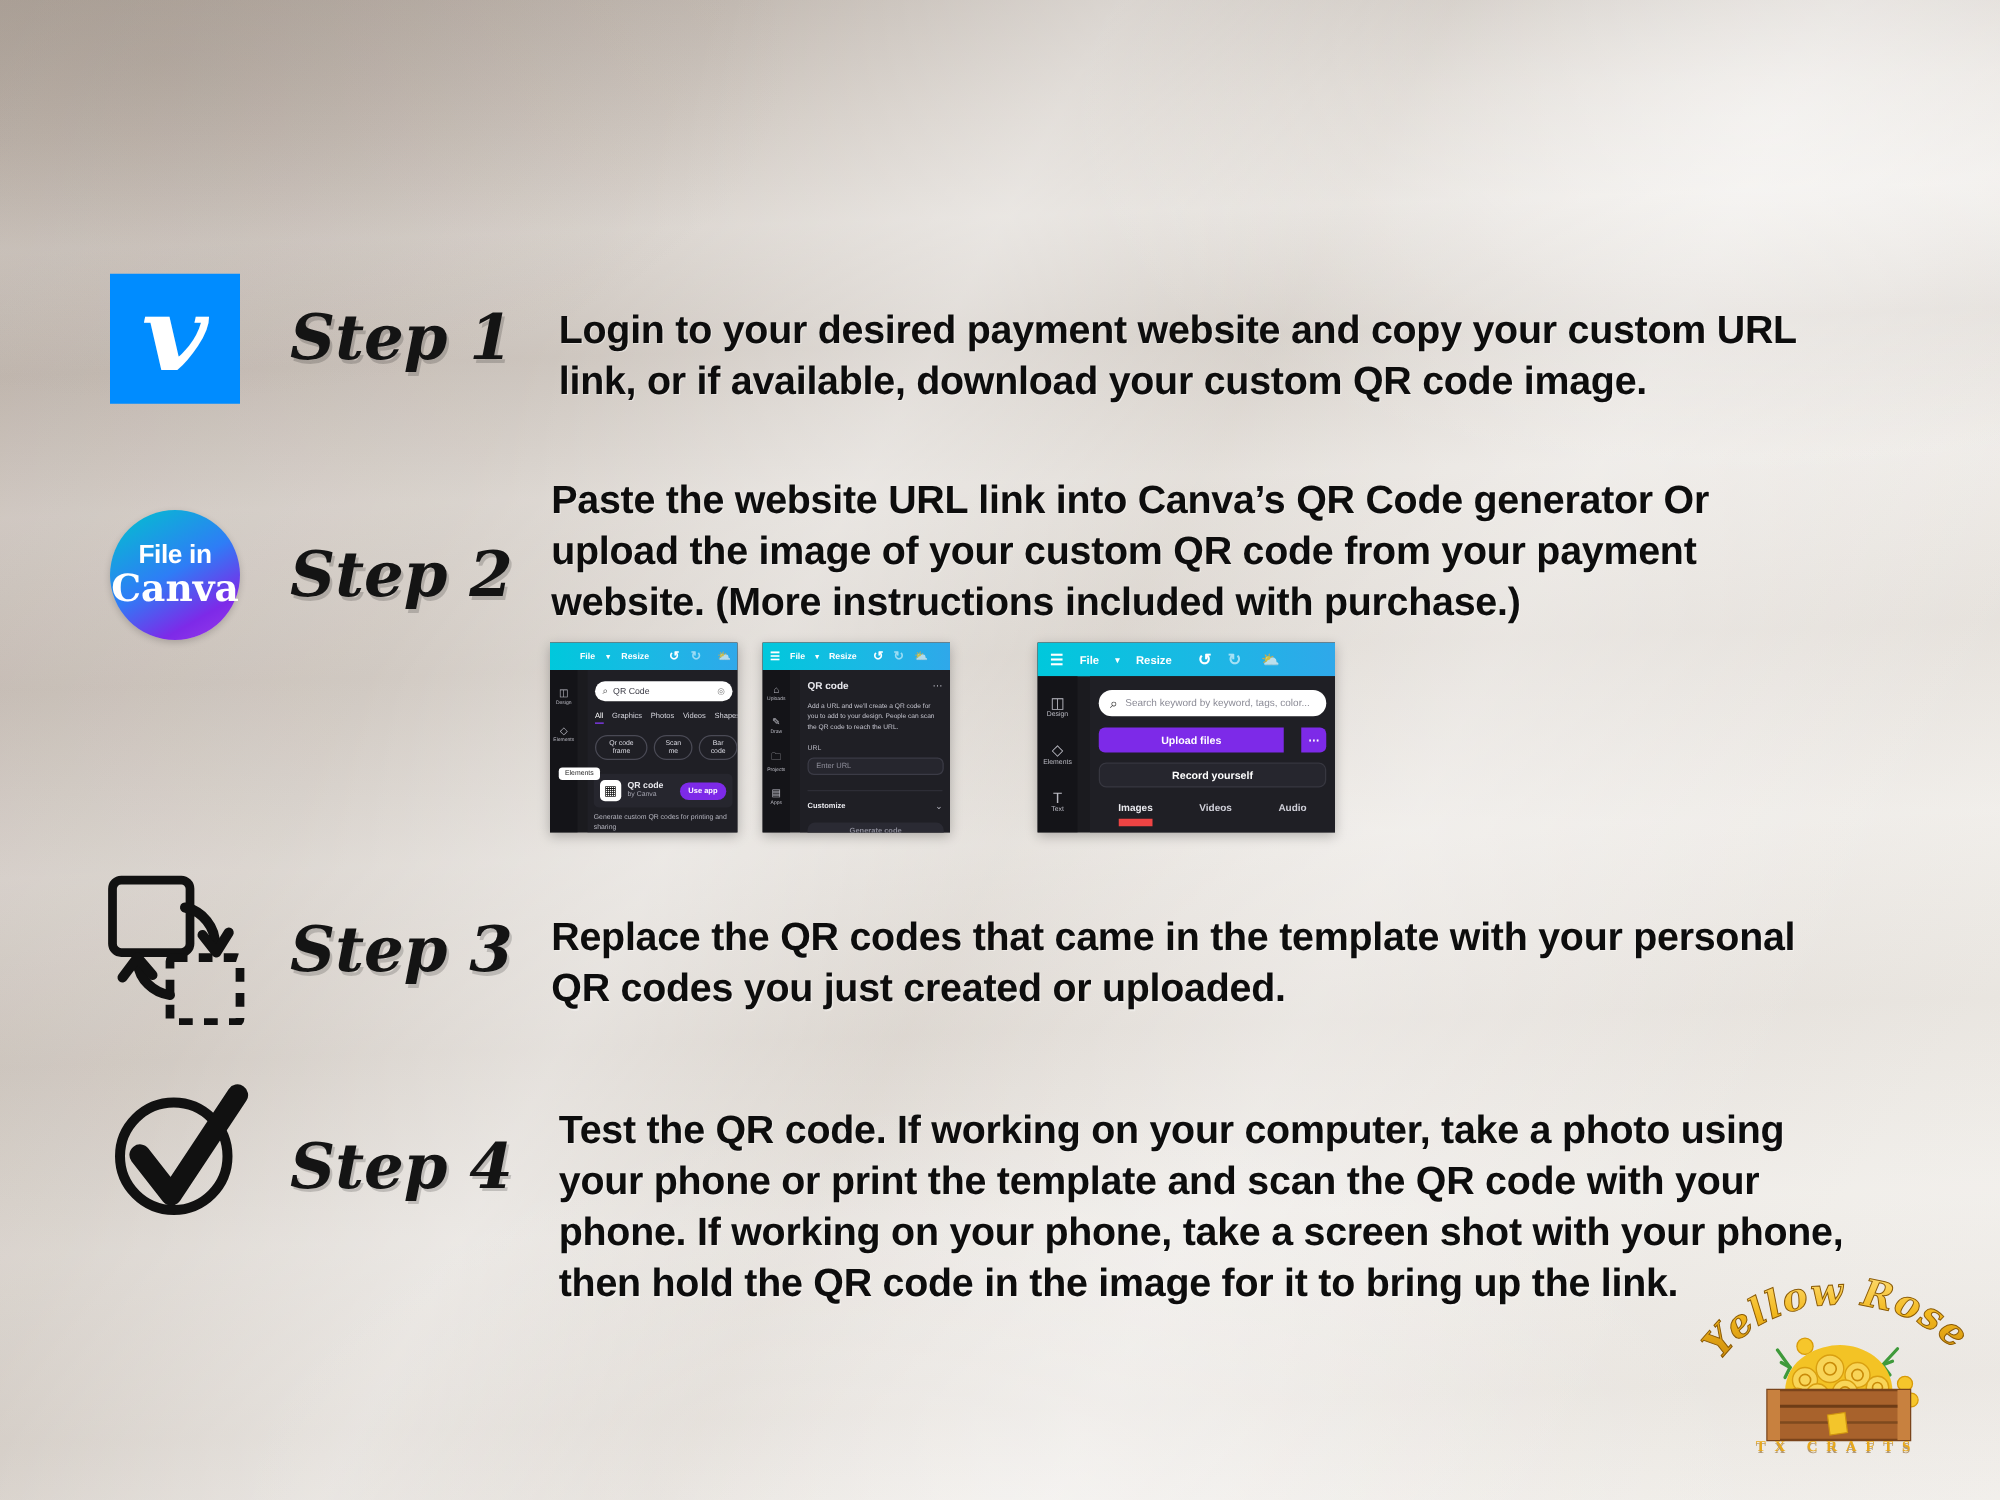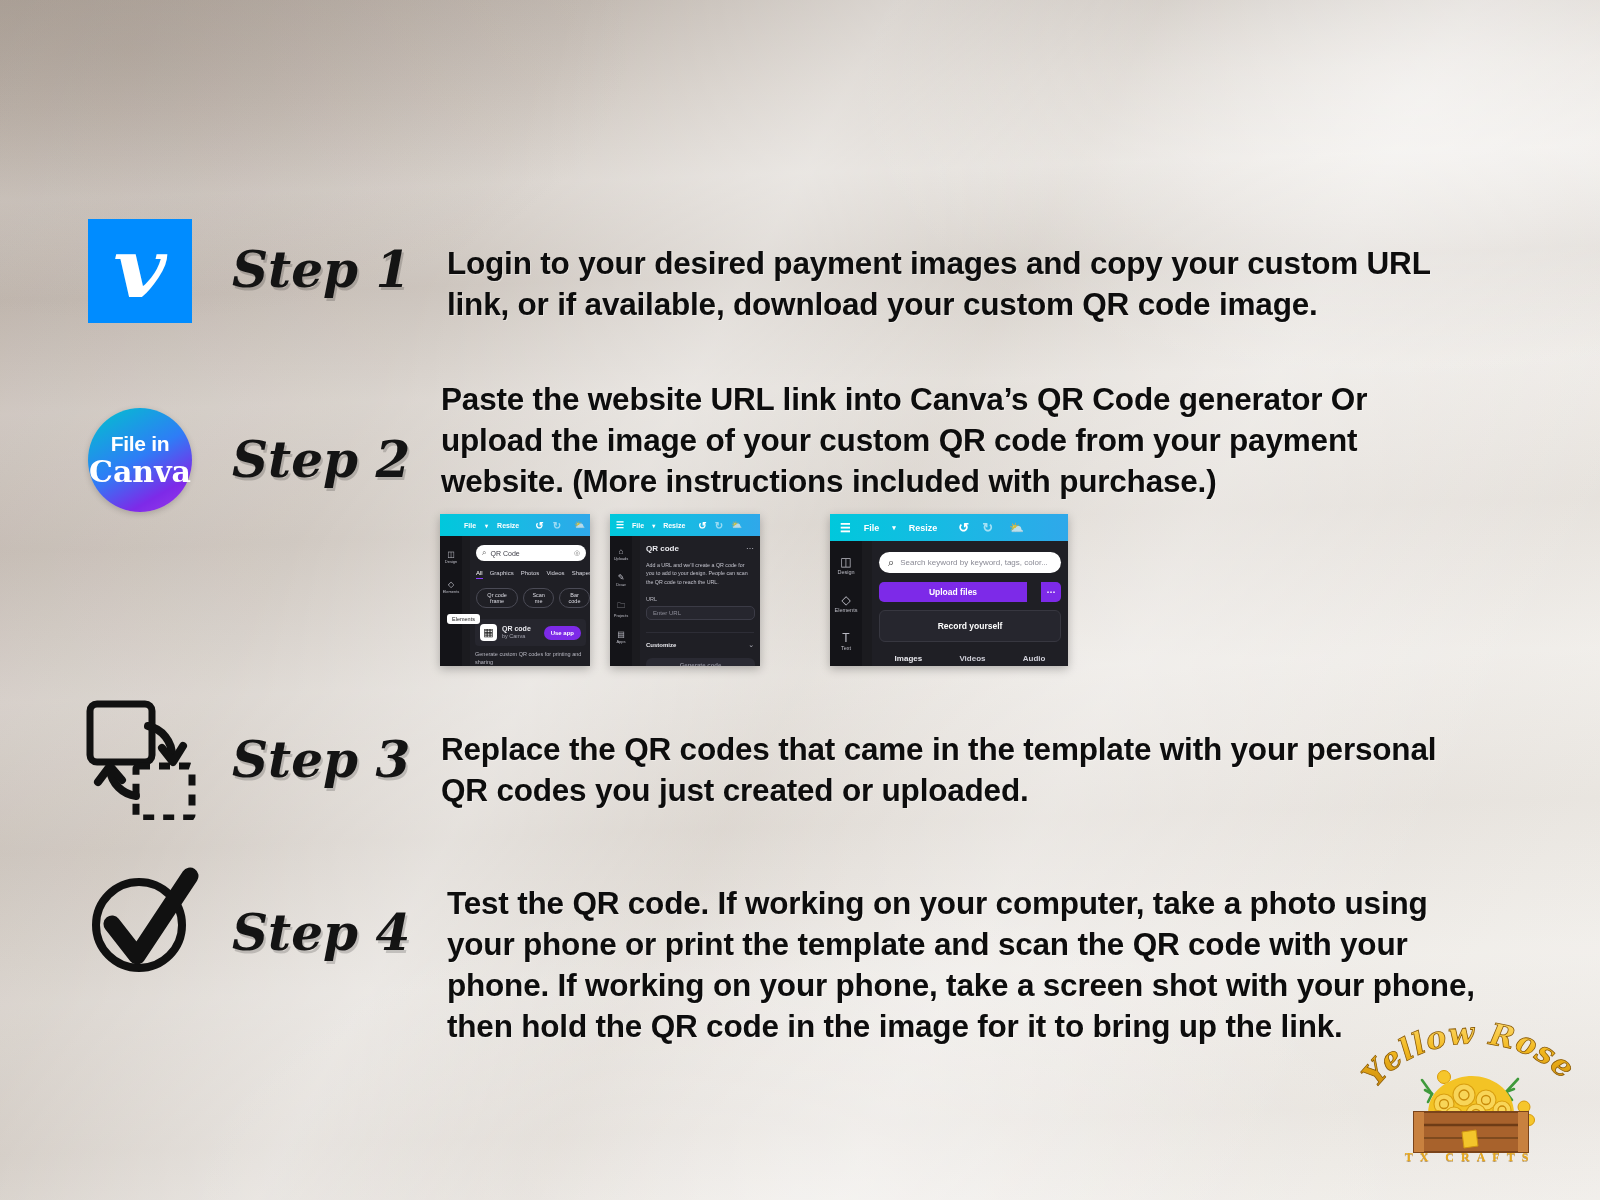--- a/index.html
+++ b/index.html
@@ -233,21 +233,21 @@
 <body>
 
 <div id="page">
 
 
   <div class="step-row">
     <div class="step-icon venmo" style="top:219px">
       <span class="v">v</span>
     </div>
     <div class="step-label" style="top:240px">Step 1</div>
-    <div class="step-text" style="left:447px; top:243px; width:1030px;">Login to your desired payment images and copy your custom URL link, or if available, download your custom QR code image.</div>
+    <div class="step-text" style="left:447px; top:243px; width:1030px;">Login to your desired payment website and copy your custom URL link, or if available, download your custom QR code image.</div>
   </div>
 
   <div class="step-row">
     <div class="step-icon canva" style="top:408px">
       <span class="edit-in">File in</span>
       <span class="word">Canva</span>
     </div>
     <div class="step-label" style="top:430px">Step 2</div>
     <div class="step-text" style="left:441px; top:379px; width:1010px;">Paste the website URL link into Canva’s QR Code generator Or upload the image of your custom QR code from your payment website. (More instructions included with purchase.)</div>
   </div>
@@ -373,23 +373,23 @@
     </div>
     <div class="panel" style="left:42px; top:27px; right:0; bottom:0;">
       <div class="searchbox" style="margin:11px 7px 0 7px; height:21px; padding:0 9px; font-size:8px; gap:6px; color:#8a8a95;">
         <span style="font-size:11px; color:#333;">⌕</span>
         <span>Search keyword by keyword, tags, color...</span>
       </div>
       <div style="display:flex; margin:9px 7px 0 7px; gap:14px;">
         <div class="btn-purple" style="flex:1; height:20px; font-size:8.5px; border-radius:5px 0 0 5px;">Upload files</div>
         <div class="btn-purple" style="width:20px; height:20px; border-radius:0 5px 5px 0; font-size:9px;">⋯</div>
       </div>
-      <div class="btn-dark" style="margin:8px 7px 0 7px; height:32px; font-size:8.5px; background:#26262e; border:1px solid #373740;">Record yourself</div>
+      <div class="btn-dark" style="margin:8px 7px 0 7px; height:20px; font-size:8.5px; background:#26262e; border:1px solid #373740;">Record yourself</div>
       <div style="display:flex; justify-content:space-around; margin:12px 4px 0 4px; font-size:8px; font-weight:bold;">
-        <span style="border-bottom:2px solid #ef4444; padding-bottom:4px;">Images</span>
+        <span style="border-bottom:6px solid #ef4444; padding-bottom:4px;">Images</span>
         <span style="color:#cfcfd8;">Videos</span>
         <span style="color:#cfcfd8;">Audio</span>
       </div>
     </div>
   </div>
 
   <div id="logo" style="left:1360px; top:1008px; width:220px; height:178px;">
 
     <svg id="logo-arc" viewBox="0 0 220 92">
       <defs>

